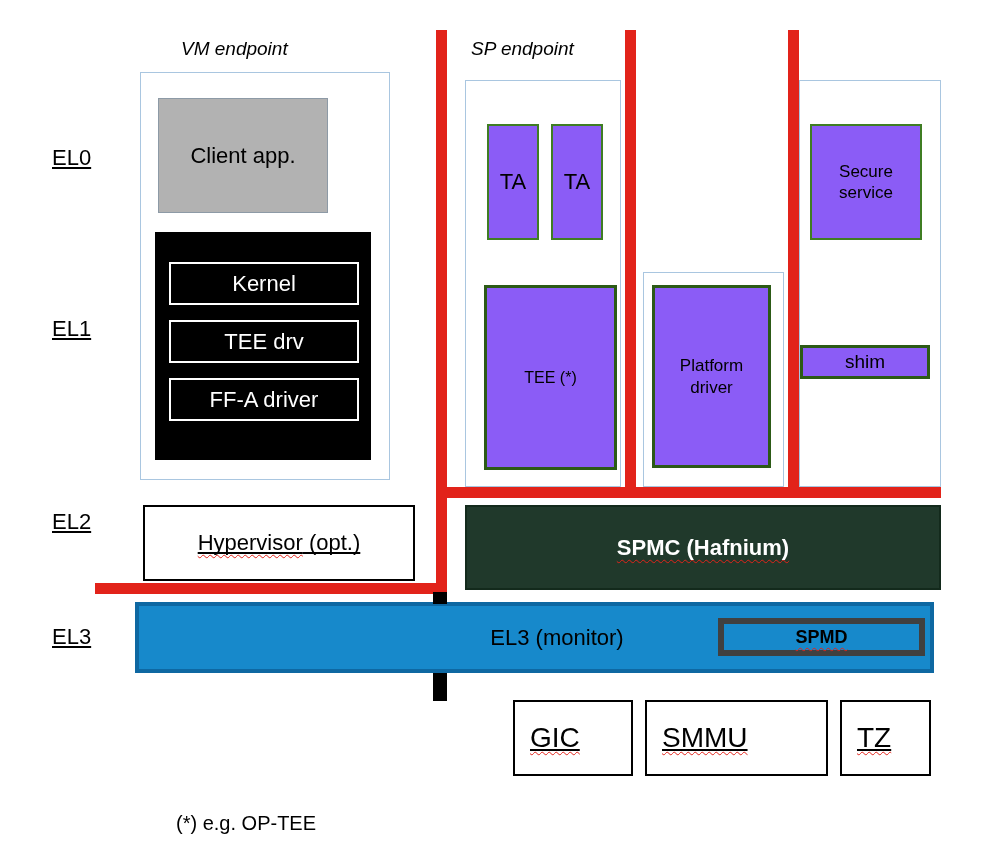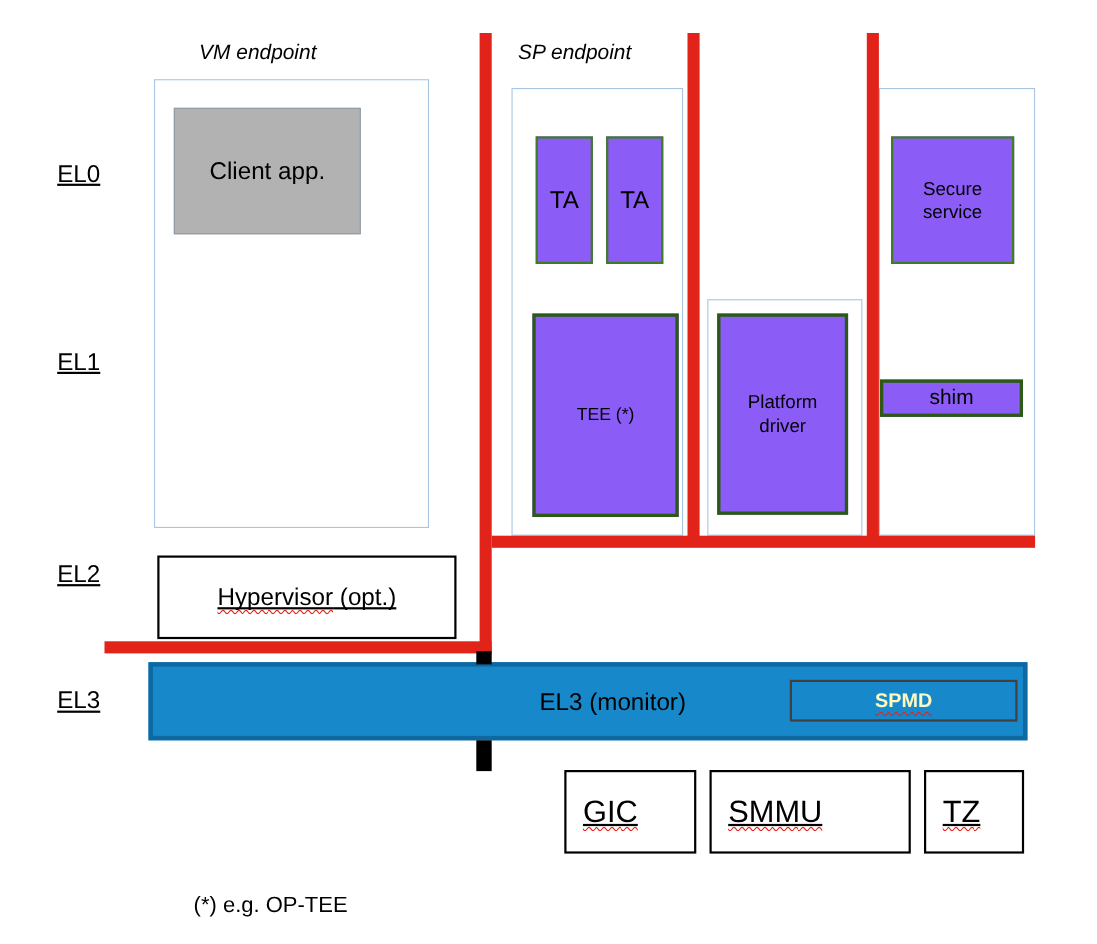--- a/index.html
+++ b/index.html
@@ -11,21 +11,21 @@
   .greenbox{background:#8b5cf6;border:2px solid #3f7d23;z-index:2;}
   .greenbox.thick{border:3px solid #2c5a16;}
   .blackstack{background:#000000;z-index:2;}
   .innerblack{background:#000000;border:2px solid #ffffff;color:#ffffff;font-size:22px;}
   .redline{background:#e2231a;z-index:3;}
   .blackline{background:#000000;z-index:4;}
   .whitebox{background:#ffffff;border:2px solid #000000;z-index:2;}
   .graybox{background:#b2b2b2;border:1px solid #8d9aa6;font-size:22px;z-index:2;}
   .spmcbox{background:#20392b;border:2px solid #132a1c;color:#ffffff;font-weight:bold;font-size:22px;z-index:2;}
   .el3bar{background:#1789cb;border:4px solid #0e68a2;z-index:2;}
-  .spmdbox{border:2px solid #404040;font-weight:bold;font-size:18px;color:#fef9c3;align-items:center;}
+  .spmdbox{border:6px solid #404040;font-weight:bold;font-size:18px;color:#000000;align-items:center;}
   .hwbox{display:flex;align-items:center;padding-left:15px;font-size:28px;}
   .ital{font-style:italic;font-size:19px;}
   .el{font-size:22px;text-decoration:underline;}
   .fs17{font-size:17px;line-height:1.25;}
   .fs19{font-size:19px;}
   .fs22{font-size:22px;}
   .petitle{font-size:30px;}
   .pesmall{font-size:16px;line-height:1.6;}
   .sq{text-decoration-line:underline;text-decoration-style:wavy;text-decoration-color:#e2231a;
       text-decoration-thickness:1px;text-underline-offset:4px;text-decoration-skip-ink:none;}
@@ -44,20 +44,31 @@
 
   <div class="abs ital" style="left:181px;top:38px;">VM endpoint</div>
   <div class="abs ital" style="left:471px;top:38px;">SP endpoint</div>
 
   <div class="abs container" style="left:140px;top:72px;width:250px;height:408px;"></div>
 
   <div class="abs graybox center" style="left:158px;top:98px;width:170px;height:115px;">
     <span>Client app.</span>
   </div>
 
+  <div class="abs blackstack" style="left:155px;top:232px;width:216px;height:228px;">
+    <div class="abs innerblack center" style="left:14px;top:30px;width:190px;height:43px;">
+      <span>Kernel</span>
+    </div>
+    <div class="abs innerblack center" style="left:14px;top:88px;width:190px;height:43px;">
+      <span>TEE drv</span>
+    </div>
+    <div class="abs innerblack center" style="left:14px;top:146px;width:190px;height:43px;">
+      <span>FF-A driver</span>
+    </div>
+  </div>
 
   <div class="abs container" style="left:465px;top:80px;width:156px;height:407px;"></div>
   <div class="abs container" style="left:643px;top:272px;width:141px;height:215px;"></div>
   <div class="abs container" style="left:799px;top:80px;width:142px;height:407px;"></div>
 
   <div class="abs greenbox center fs22" style="left:487px;top:124px;width:52px;height:116px;">
     <span>TA</span>
   </div>
   <div class="abs greenbox center fs22" style="left:551px;top:124px;width:52px;height:116px;">
     <span>TA</span>
@@ -70,20 +81,23 @@
   </div>
   <div class="abs greenbox center fs17" style="left:810px;top:124px;width:112px;height:116px;">
     <span style="max-width:60px;">Secure service</span>
   </div>
   <div class="abs greenbox thick center fs19" style="left:800px;top:345px;width:130px;height:34px;">
     <span>shim</span>
   </div>
 
   <div class="abs whitebox center fs22" style="left:143px;top:505px;width:272px;height:76px;">
     <span class="u"><span class="sq">Hypervisor</span><span> (opt.)</span></span>
+  </div>
+  <div class="abs spmcbox center" style="left:465px;top:505px;width:476px;height:85px;">
+    <span class="sq">SPMC (Hafnium)</span>
   </div>
 
   <div class="abs el3bar" style="left:135px;top:602px;width:799px;height:71px;">
     <div class="center" style="position:absolute;left:0;top:0;width:100%;height:100%;font-size:22px;padding-left:45px;box-sizing:border-box;">
       <span>EL3 (monitor)</span>
     </div>
     <div class="abs spmdbox center" style="left:579px;top:12px;width:207px;height:38px;">
       <span class="sq">SPMD</span>
     </div>
   </div>

